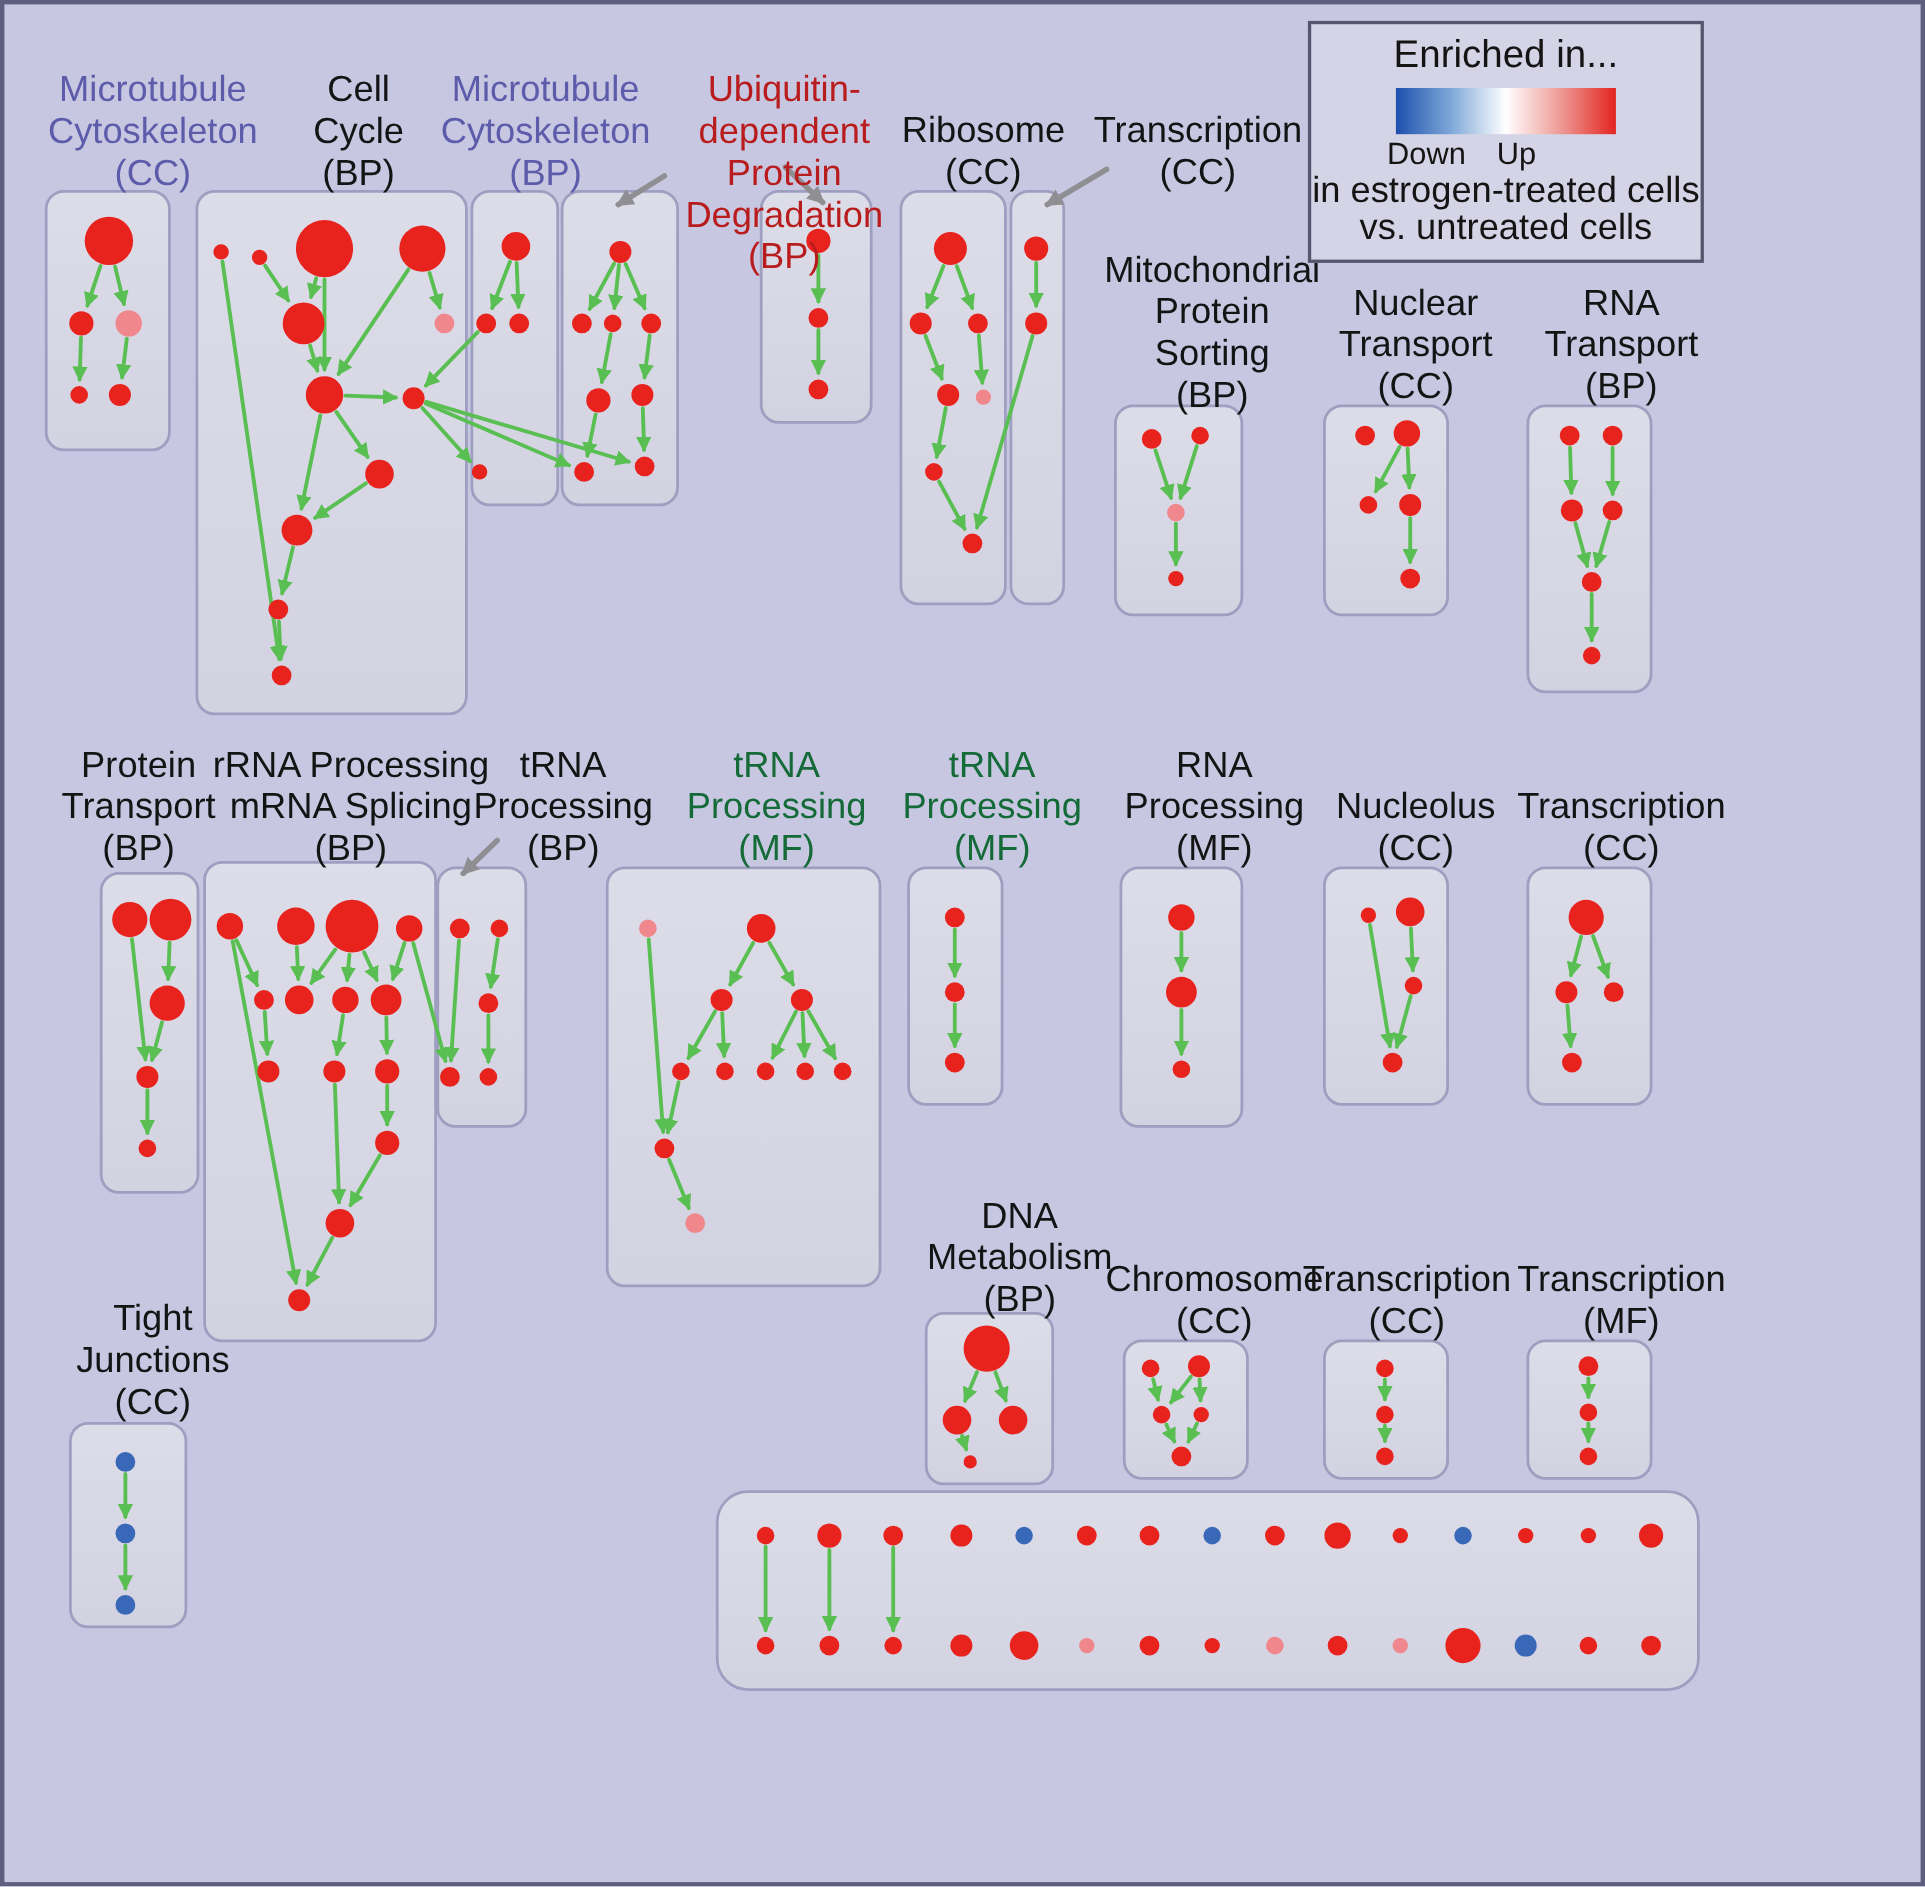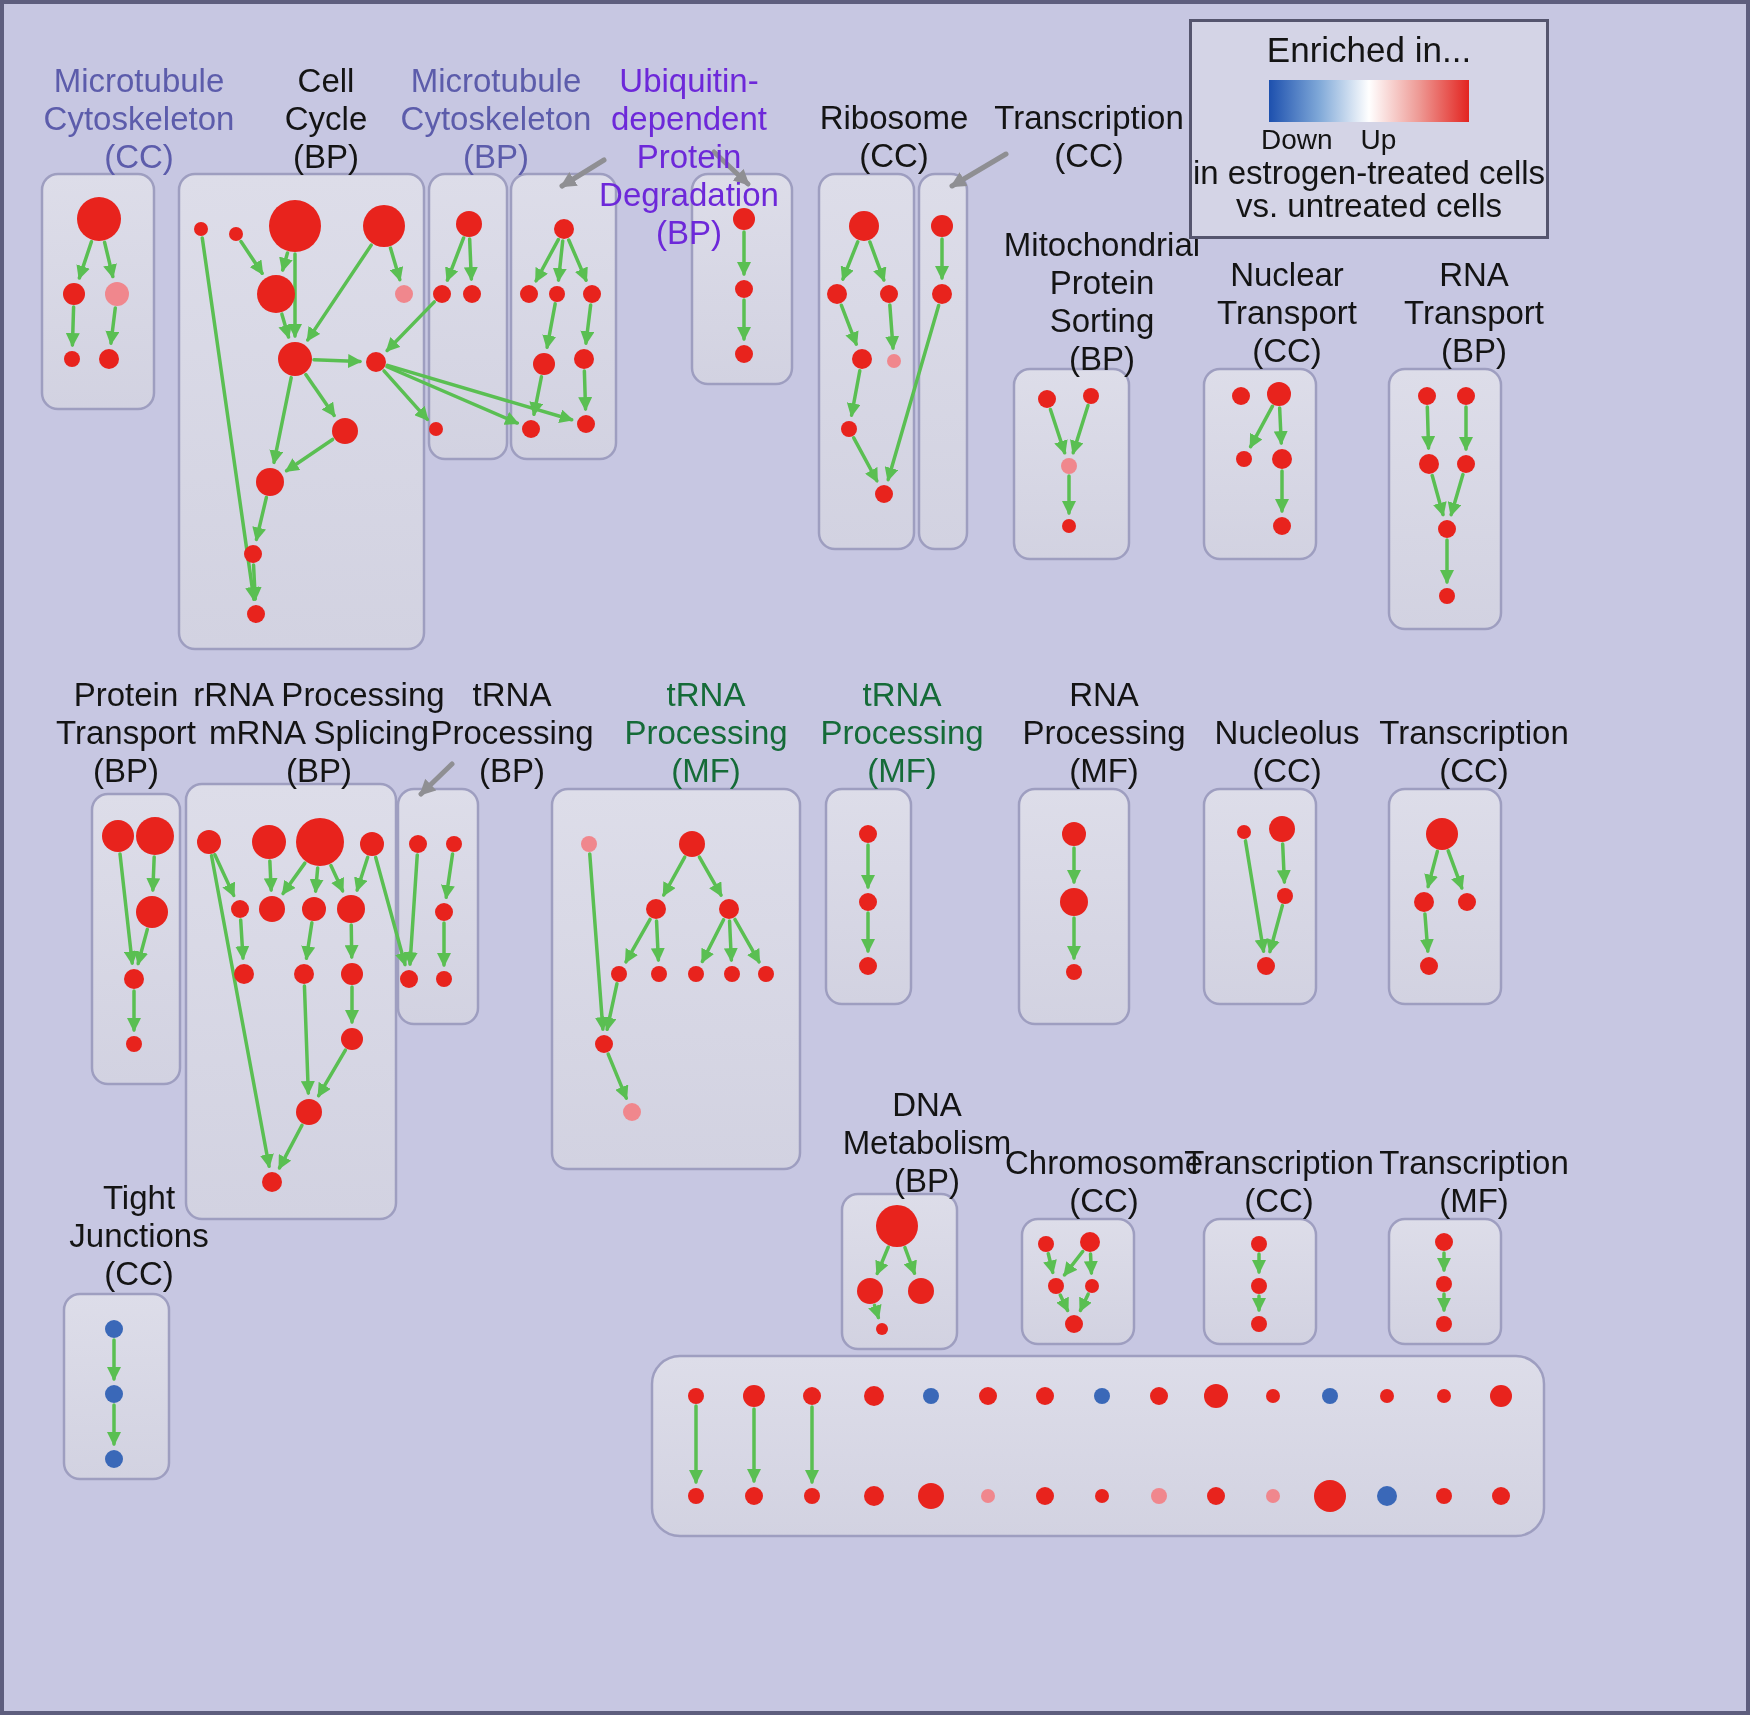--- a/index.html
+++ b/index.html
@@ -342,21 +342,21 @@
   <div id="labels">
       <div class="glabel" style="left: -65px; top: 58px; color: rgb(92, 92, 171);">Microtubule
 Cytoskeleton
 (CC)</div>
       <div class="glabel" style="left: 122px; top: 58px; color: rgb(20, 20, 20);">Cell
 Cycle
 (BP)</div>
       <div class="glabel" style="left: 292px; top: 58px; color: rgb(92, 92, 171);">Microtubule
 Cytoskeleton
 (BP)</div>
-      <div class="glabel" style="left: 485px; top: 58px; color: #6d28d9;">Ubiquitin-
+      <div class="glabel" style="left: 509px; top: 58px; color: #b91c1c;">Ubiquitin-
 dependent
 Protein
 Degradation
 (BP)</div>
       <div class="glabel" style="left: 690px; top: 95px; color: rgb(20, 20, 20);">Ribosome
 (CC)</div>
       <div class="glabel" style="left: 885px; top: 95px; color: rgb(20, 20, 20);">Transcription
 (CC)</div>
       <div class="glabel" style="left: 898px; top: 222px; color: rgb(20, 20, 20);">Mitochondrial
 Protein

